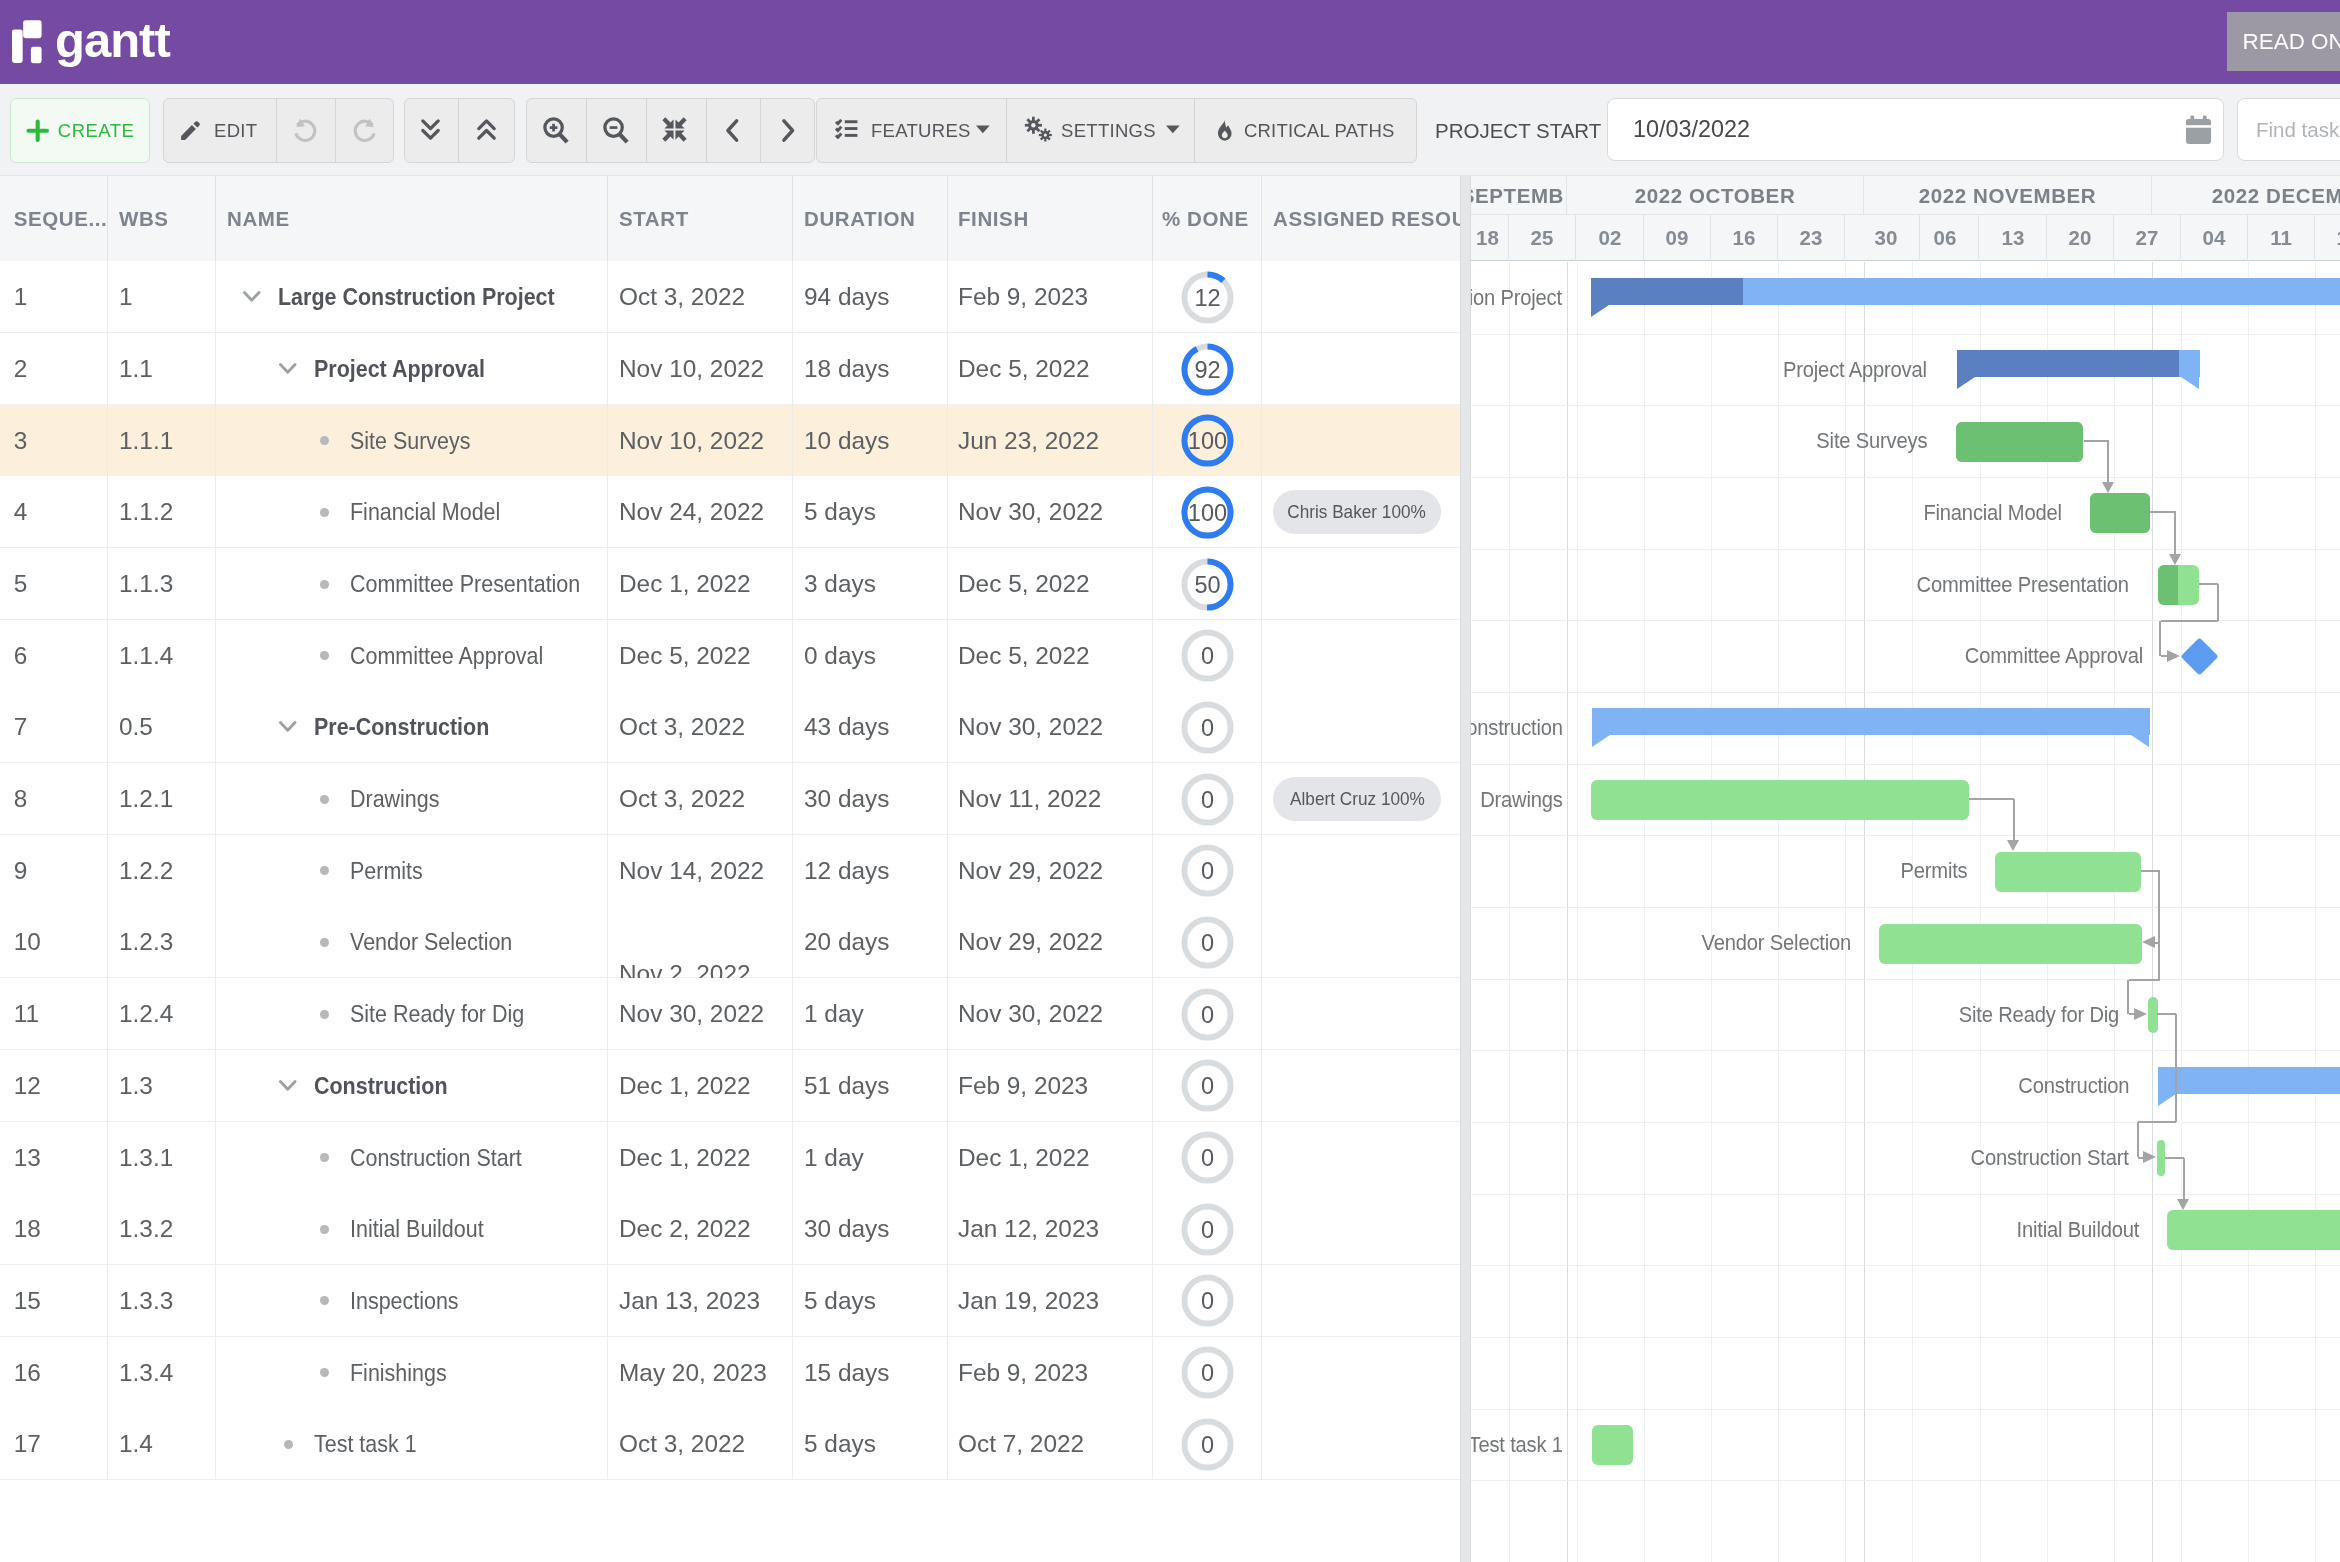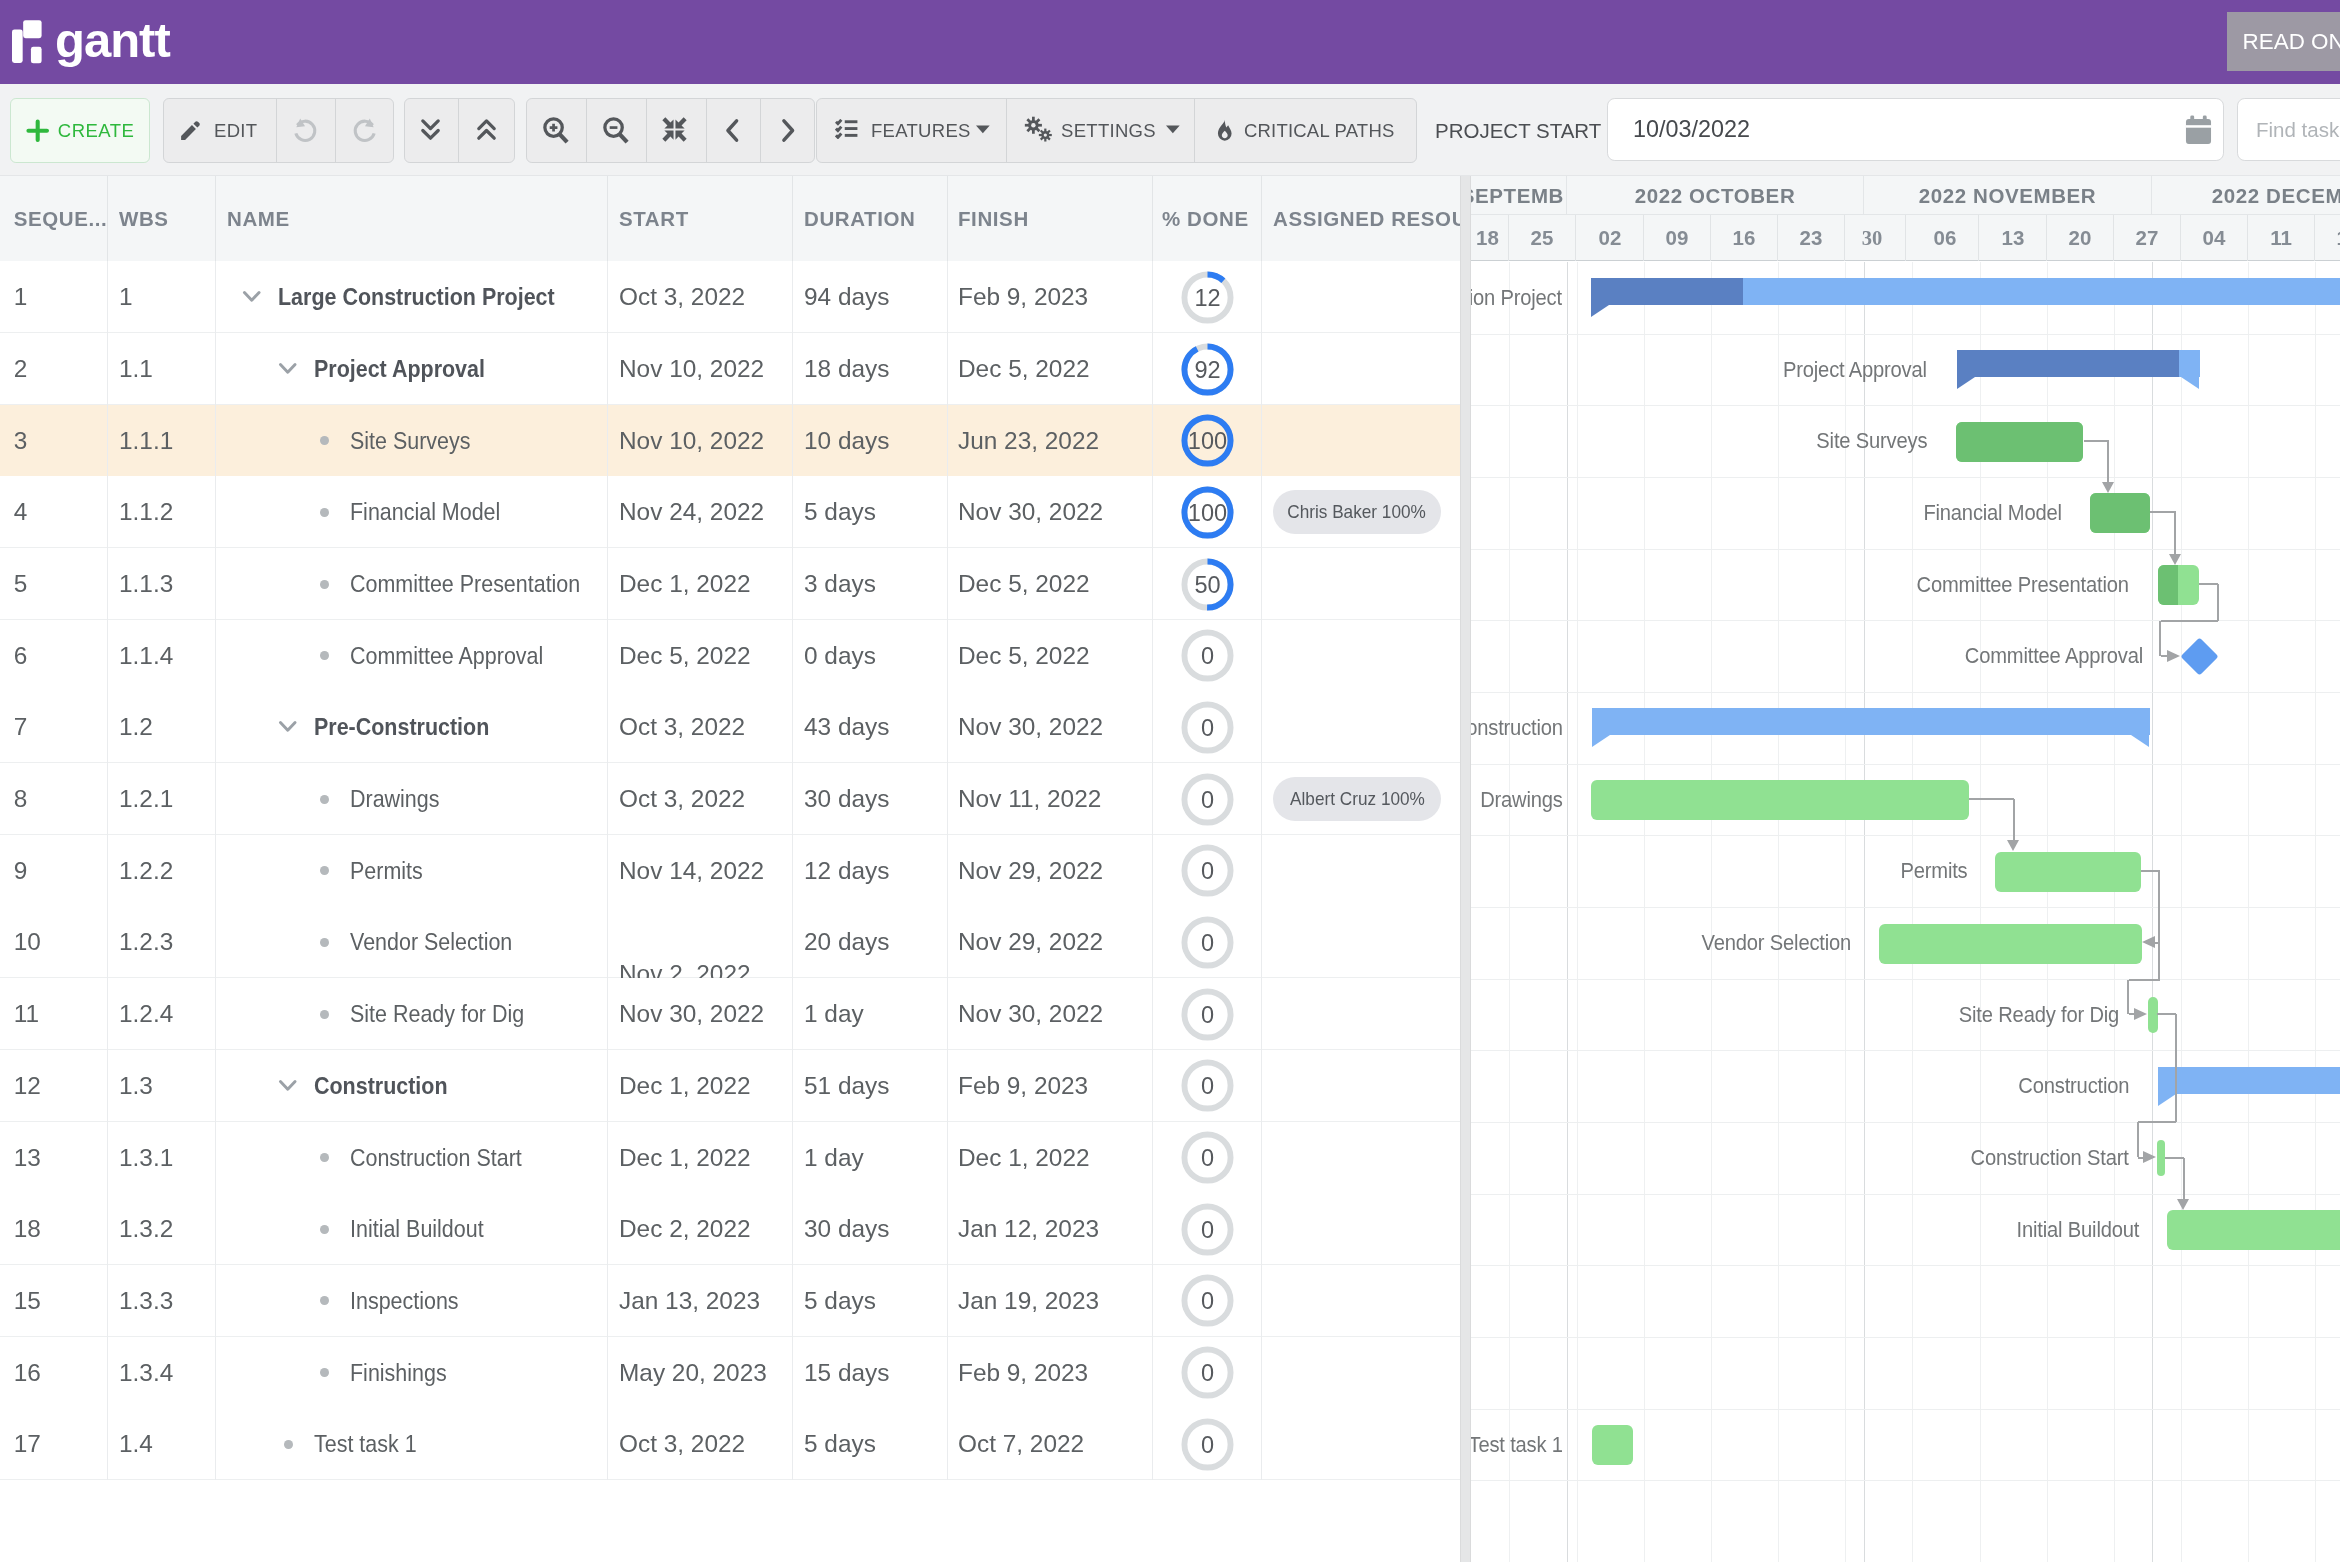--- a/index.html
+++ b/index.html
@@ -281,21 +281,21 @@
 <div class="gcell" style="left:350px;top:620px"><span class="nm">Committee Approval</span></div>
 <div class="gcell" style="left:619px;top:620px">Dec 5, 2022</div>
 <div class="gcell" style="left:804px;top:620px">0 days</div>
 <div class="gcell" style="left:958px;top:620px">Dec 5, 2022</div>
 <svg class="ring" style="left:1181px;top:629px" width="53" height="53" viewBox="0 0 54 54">
     <circle cx="27" cy="27" r="23.5" stroke="#d9dcde" stroke-width="6" fill="none"></circle>
     <text x="27" y="27" dy="8.5" text-anchor="middle" font-size="24" fill="#56595d" font-family="Liberation Sans,sans-serif">0</text>
   </svg>
 <div class="grow" style="top:691px;"></div>
 <div class="gcell" style="left:13.7px;top:691px">7</div>
-<div class="gcell" style="left:119px;top:691px">1.2</div>
+<div class="gcell" style="left:119px;top:691px">0.5</div>
 <svg class="abs" style="left:278px;top:720px" width="19.5" height="13.7" viewBox="0 0 20 14">
     <path d="M2.5 2.5 L10 10.5 L17.5 2.5" stroke="#9ba1a7" stroke-width="3" fill="none" stroke-linecap="round" stroke-linejoin="round"></path>
   </svg>
 <div class="gcell bold" style="left:314px;top:691px"><span class="nm">Pre-Construction</span></div>
 <div class="gcell" style="left:619px;top:691px">Oct 3, 2022</div>
 <div class="gcell" style="left:804px;top:691px">43 days</div>
 <div class="gcell" style="left:958px;top:691px">Nov 30, 2022</div>
 <svg class="ring" style="left:1181px;top:701px" width="53" height="53" viewBox="0 0 54 54">
     <circle cx="27" cy="27" r="23.5" stroke="#d9dcde" stroke-width="6" fill="none"></circle>
     <text x="27" y="27" dy="8.5" text-anchor="middle" font-size="24" fill="#56595d" font-family="Liberation Sans,sans-serif">0</text>
@@ -443,21 +443,21 @@
 <div class="mrow" style="left:681px;width:297px;border-right:1px solid #e3e6e8">
       <div class="mtxt">2022 DECEMBER</div>
     </div>
 <div class="drow" style="left:0;width:869px"></div>
 <div class="dcell" style="left:-29px;width:67px;padding-left:25px;">18</div>
 <div class="dcell" style="left:38px;width:67px;">25</div>
 <div class="dcell" style="left:106px;width:67px;">02</div>
 <div class="dcell" style="left:173px;width:67px;">09</div>
 <div class="dcell" style="left:240px;width:67px;">16</div>
 <div class="dcell" style="left:307px;width:67px;">23</div>
-<div class="dcell" style="left:368px;width:67px;font-family:Liberation Serif, serif;">30</div>
+<div class="dcell" style="left:382px;width:67px;">30</div>
 <div class="dcell" style="left:441px;width:67px;">06</div>
 <div class="dcell" style="left:509px;width:67px;">13</div>
 <div class="dcell" style="left:576px;width:67px;">20</div>
 <div class="dcell" style="left:643px;width:67px;">27</div>
 <div class="dcell" style="left:710px;width:67px;">04</div>
 <div class="dcell" style="left:777px;width:67px;">11</div>
 <div class="dcell" style="left:844px;width:67px;">18</div>
 <div class="wline" style="left:38px"></div>
 <div class="wline" style="left:106px"></div>
 <div class="wline" style="left:173px"></div>

